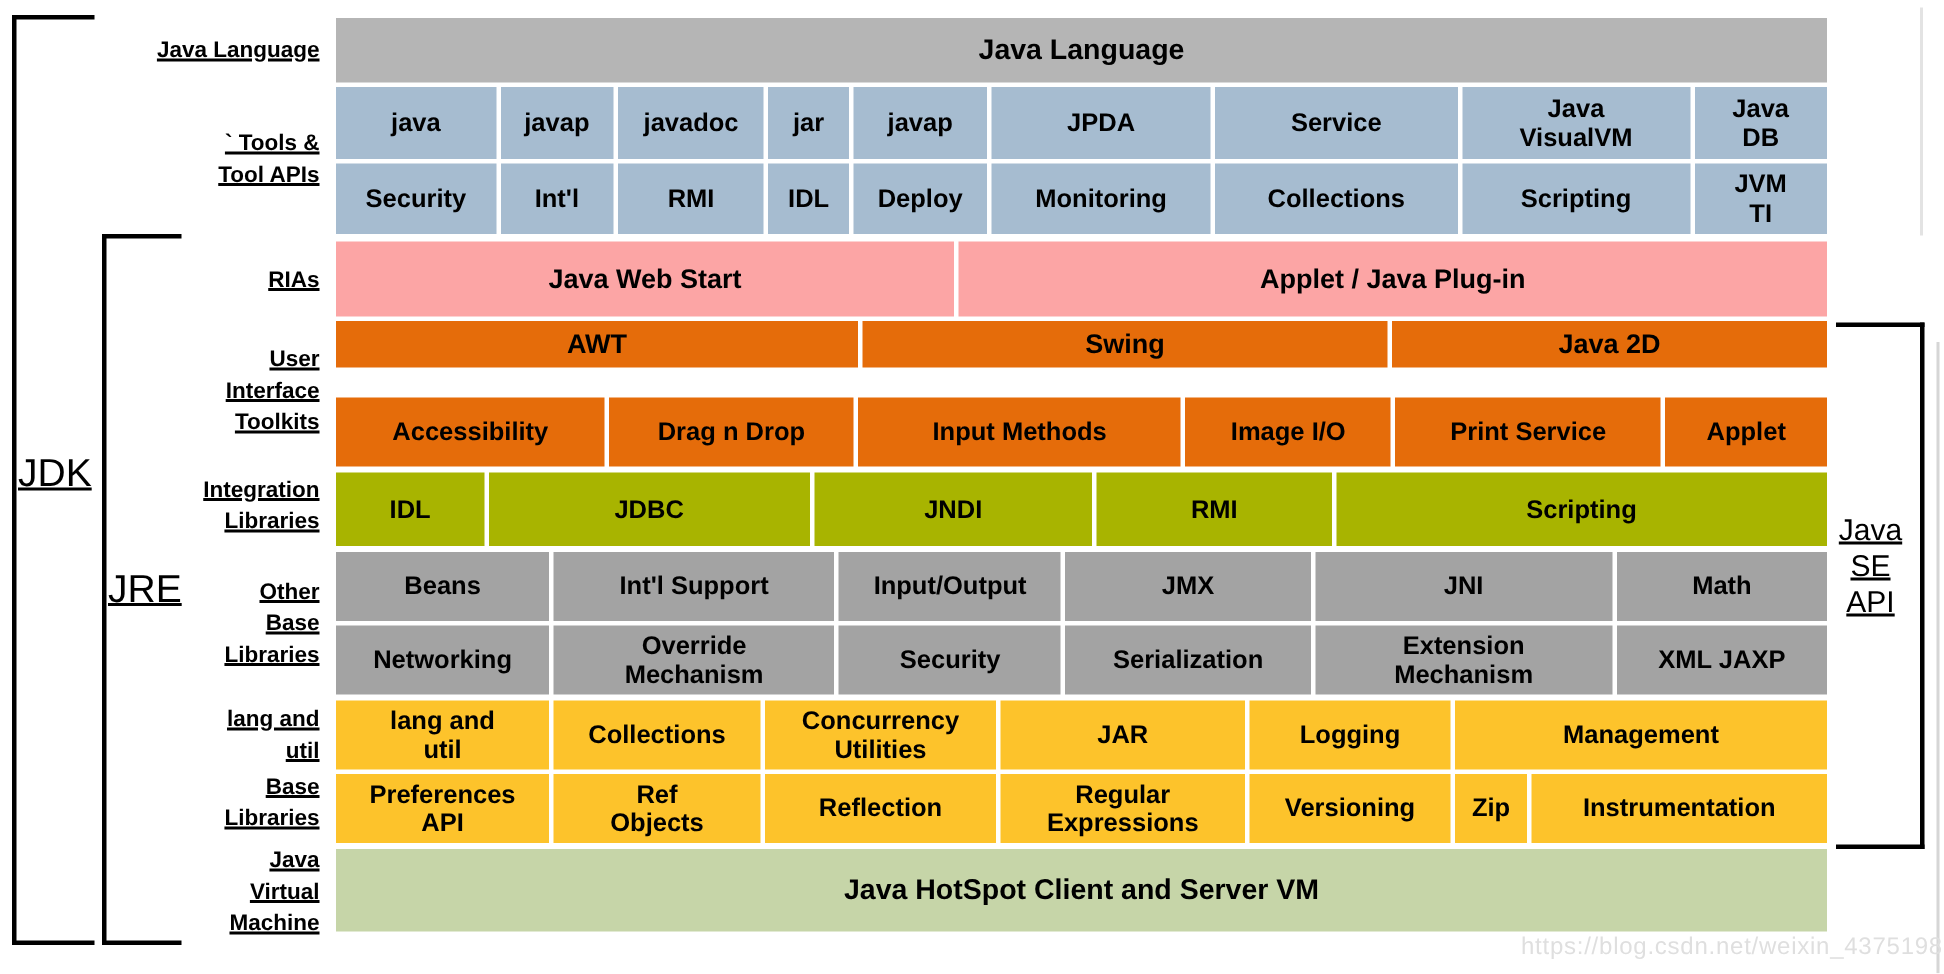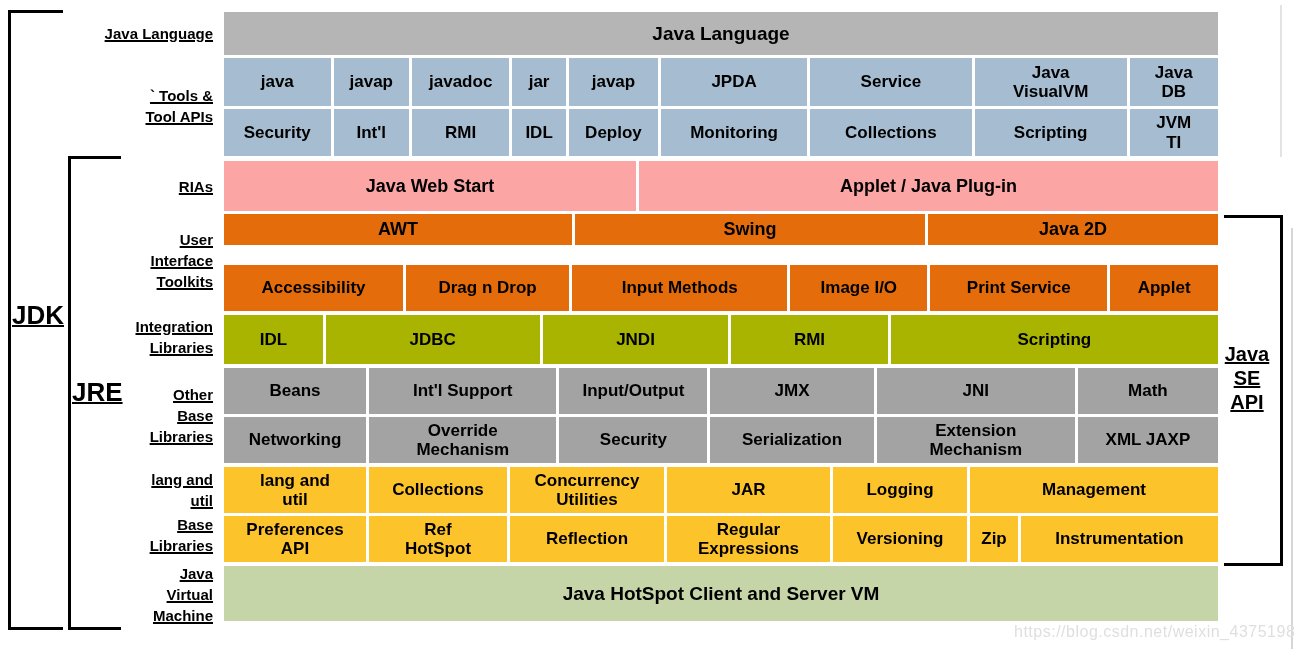--- a/index.html
+++ b/index.html
@@ -8,21 +8,21 @@
     font-family:"Liberation Sans","DejaVu Sans",sans-serif;overflow:hidden;
   }
   
   .bracket{position:absolute;}
   .bracket.jdk{left:8px;top:10px;width:52px;height:614px;
     border-left:3px solid #000;border-top:3px solid #000;border-bottom:3px solid #000;}
   .bracket.jre{left:68px;top:156px;width:50px;height:468px;
     border-left:3px solid #000;border-top:3px solid #000;border-bottom:3px solid #000;}
   .bracket.se{left:1224px;top:215px;width:56px;height:345px;
     border-right:3px solid #000;border-top:3px solid #000;border-bottom:3px solid #000;}
-  .bracket-label{position:absolute;font-weight:bold;color:#000;
+  .bracket-label{position:absolute;font-weight:normal;color:#000;
     text-decoration:underline;text-decoration-thickness:2px;white-space:pre-line;}
   .jdk-label{left:12px;top:300px;font-size:26px;}
   .jre-label{left:72px;top:377px;font-size:26px;}
   .se-label{left:1216px;top:342px;width:62px;text-align:center;
     font-size:20px;line-height:24px;}
   
   .llabel{position:absolute;left:0;width:213px;text-align:right;
     font-size:15px;line-height:21px;font-weight:bold;color:#000;
     text-decoration:underline;text-decoration-thickness:2px;white-space:pre-line;}
   
@@ -168,21 +168,21 @@
 Utilities</div>
     <div class="cell yellow" style="flex:163">JAR</div>
     <div class="cell yellow" style="flex:134">Logging</div>
     <div class="cell yellow" style="flex:248">Management</div>
   </div>
 
   <div class="row" style="top:516px;height:46px">
     <div class="cell yellow" style="flex:142">Preferences
 API</div>
     <div class="cell yellow" style="flex:138">Ref
-HotSpot</div>
+Objects</div>
     <div class="cell yellow" style="flex:154">Reflection</div>
     <div class="cell yellow" style="flex:163">Regular
 Expressions</div>
     <div class="cell yellow" style="flex:134">Versioning</div>
     <div class="cell yellow" style="flex:48">Zip</div>
     <div class="cell yellow" style="flex:197">Instrumentation</div>
   </div>
 
   <div class="row" style="top:566px;height:55px">
     <div class="cell green bar">Java HotSpot Client and Server VM</div>

